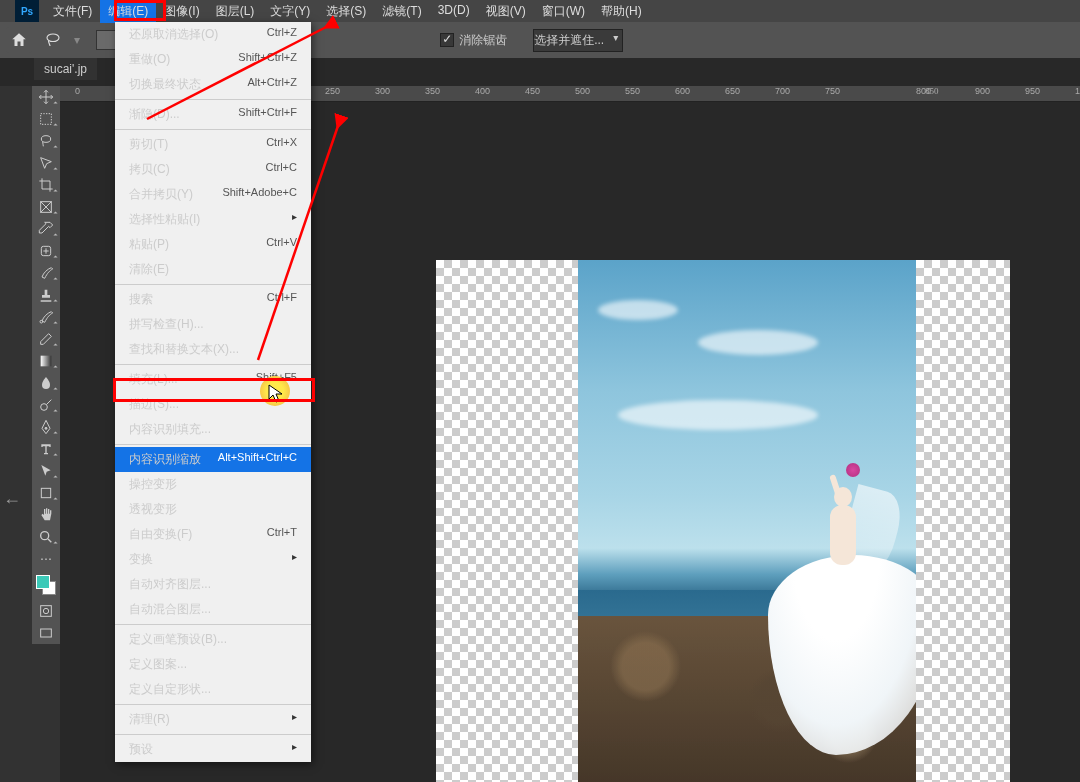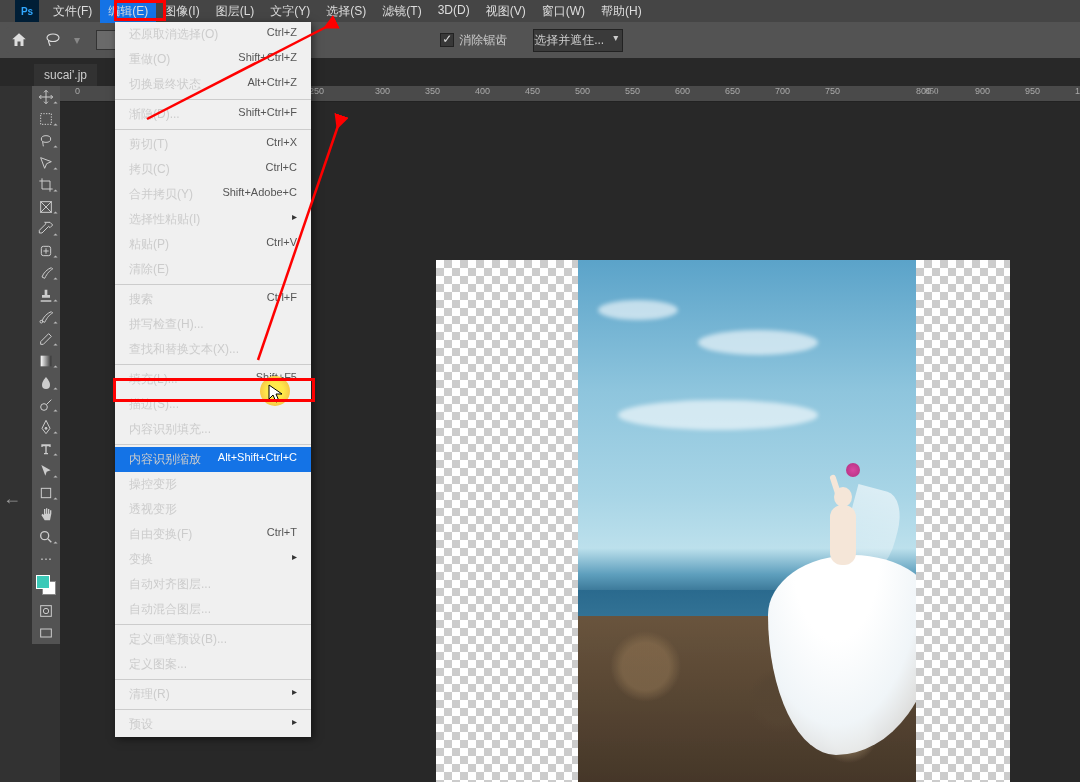--- a/index.html
+++ b/index.html
@@ -10,21 +10,21 @@
 .menu{padding:3px 8px;color:#ddd;cursor:pointer}
 .menu.active{background:#1473e6}
 .optbar{background:#535353;height:36px;display:flex;align-items:center;padding:0 6px;gap:10px}
 .home-icn{width:26px;height:26px;display:flex;align-items:center;justify-content:center;background:#535353;border-radius:3px}
 .lasso-icn{width:22px;height:22px;display:flex;align-items:center;justify-content:center}
 .chk{width:14px;height:14px;background:#383838;border:1px solid #222;display:inline-block;position:relative}
 .chk.on:after{content:"✓";position:absolute;left:1px;top:-2px;color:#ddd;font-size:12px}
 .sel{background:#3a3a3a;border:1px solid #222;padding:2px 18px 2px 0;position:relative}
 .sel:after{content:"▾";position:absolute;right:4px;top:2px;font-size:10px}
 .back-arrow{position:absolute;left:3px;top:488px;color:#999;font-size:18px}
-.tabs{background:#282828;height:28px;display:flex;align-items:flex-end;padding-left:34px}
+.tabs{background:#282828;height:28px;display:flex;align-items:flex-start;padding-left:34px}
 .tab{background:#323232;padding:4px 10px;color:#ddd}
 .toolcol{position:absolute;left:32px;top:86px;width:28px;background:#535353;display:flex;flex-direction:column;align-items:center}
 .tool{width:26px;height:20px;display:flex;align-items:center;justify-content:center;color:#ccc;position:relative;margin:1px 0}
 .tool.submark:after{content:"";position:absolute;right:2px;bottom:2px;border-right:3px solid #bbb;border-bottom:3px solid transparent;transform:rotate(-45deg);width:0;height:0}
 .tool svg{width:16px;height:16px}
 .swatch{width:22px;height:22px;position:relative;margin:4px 0}
 .swatch .fg{width:14px;height:14px;background:#3cc9b8;border:1px solid #fff;position:absolute;left:1px;top:1px}
 .swatch .bg{width:14px;height:14px;background:#fff;border:1px solid #888;position:absolute;right:1px;bottom:1px}
 .ruler-h{position:absolute;left:60px;top:86px;right:0;height:16px;background:#4a4a4a;border-bottom:1px solid #222;overflow:hidden}
 .ruler-h .tick{position:absolute;top:0;font-size:9px;color:#aaa}
@@ -254,21 +254,21 @@
       </svg>
     </div>
 </div>
 
 <div class="ruler-h" id="ruler">
     <div class="tick" style="left: 15px;">0</div>
     <div class="tick" style="left: 65px;">50</div>
     <div class="tick" style="left: 115px;">100</div>
     <div class="tick" style="left: 165px;">150</div>
     <div class="tick" style="left: 215px;">200</div>
-    <div class="tick" style="left: 249px;">250</div>
+    <div class="tick" style="left: 265px;">250</div>
     <div class="tick" style="left: 315px;">300</div>
     <div class="tick" style="left: 365px;">350</div>
     <div class="tick" style="left: 415px;">400</div>
     <div class="tick" style="left: 465px;">450</div>
     <div class="tick" style="left: 515px;">500</div>
     <div class="tick" style="left: 565px;">550</div>
     <div class="tick" style="left: 615px;">600</div>
     <div class="tick" style="left: 665px;">650</div>
     <div class="tick" style="left: 715px;">700</div>
     <div class="tick" style="left: 765px;">750</div>
@@ -388,20 +388,23 @@
     <div class="item disabled">
       <span>自动混合图层...</span>
     </div>
     <div class="sep"></div>
     <div class="item">
       <span>定义画笔预设(B)...</span>
     </div>
     <div class="item">
       <span>定义图案...</span>
     </div>
+    <div class="item disabled">
+      <span>定义自定形状...</span>
+    </div>
     <div class="sep"></div>
     <div class="item sub">
       <span>清理(R)</span>
     </div>
     <div class="sep"></div>
     <div class="item sub">
       <span>预设</span>
     </div>
   </div>
 

